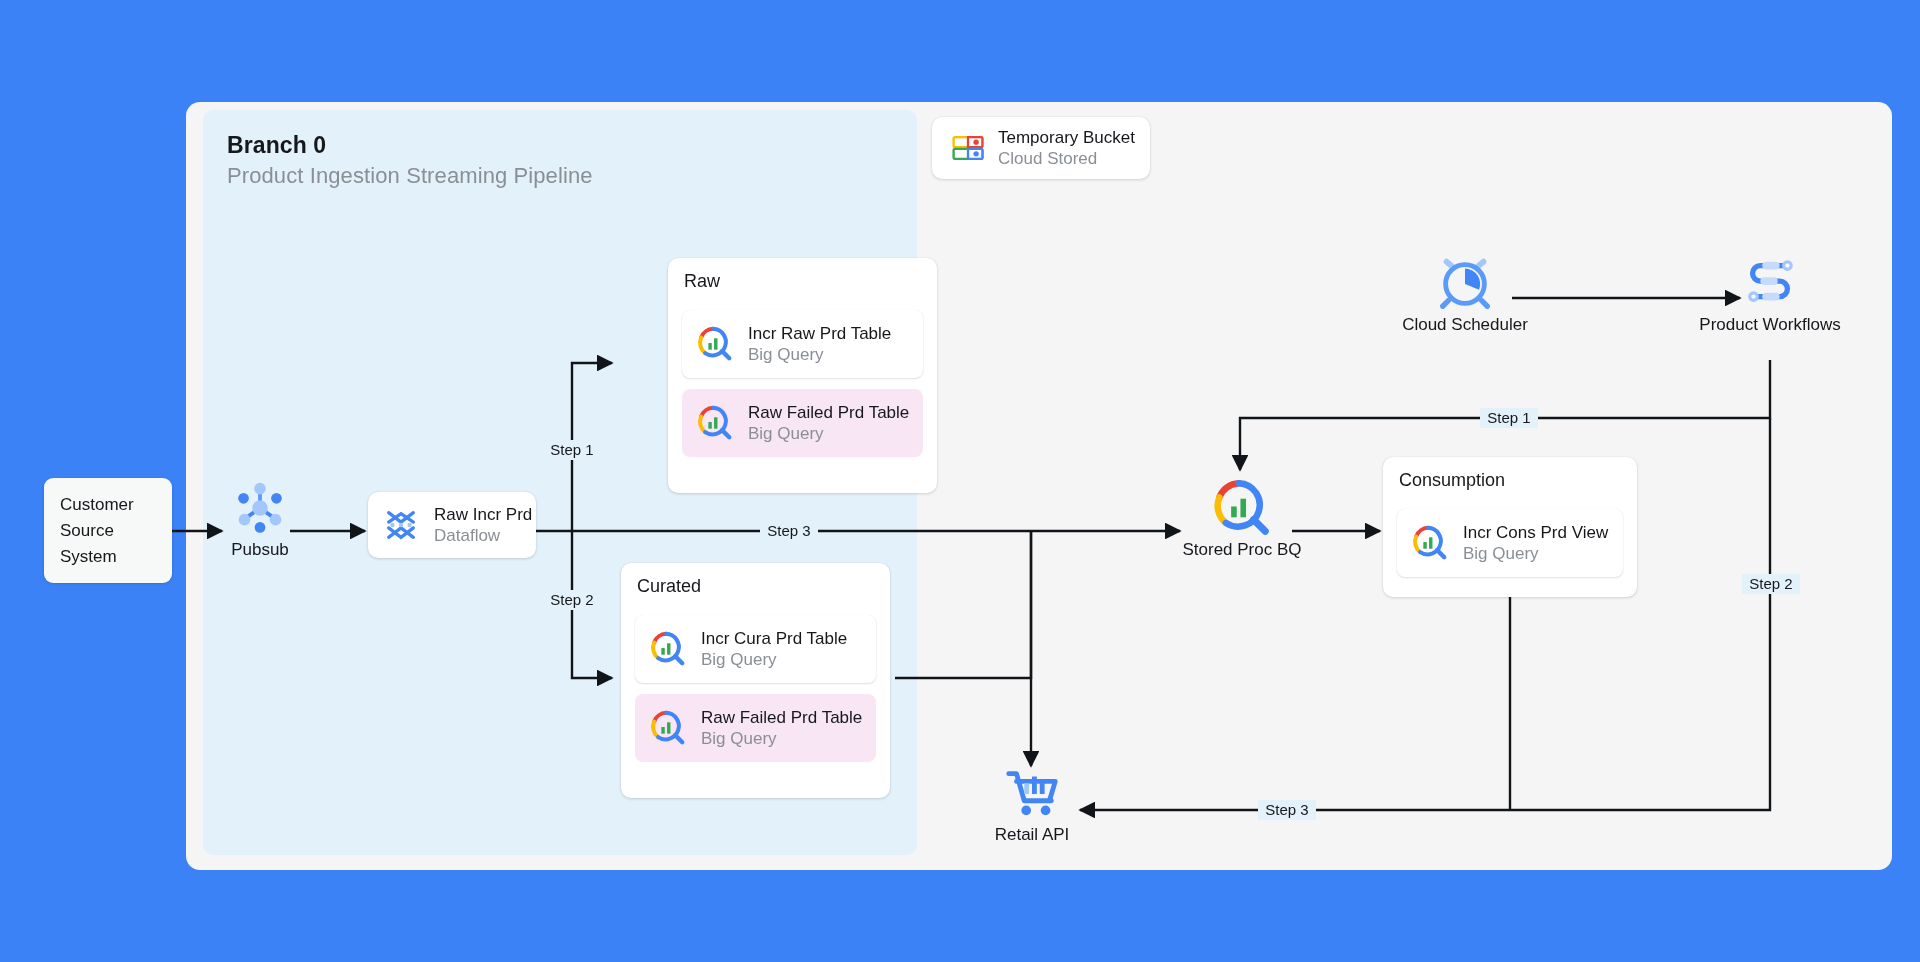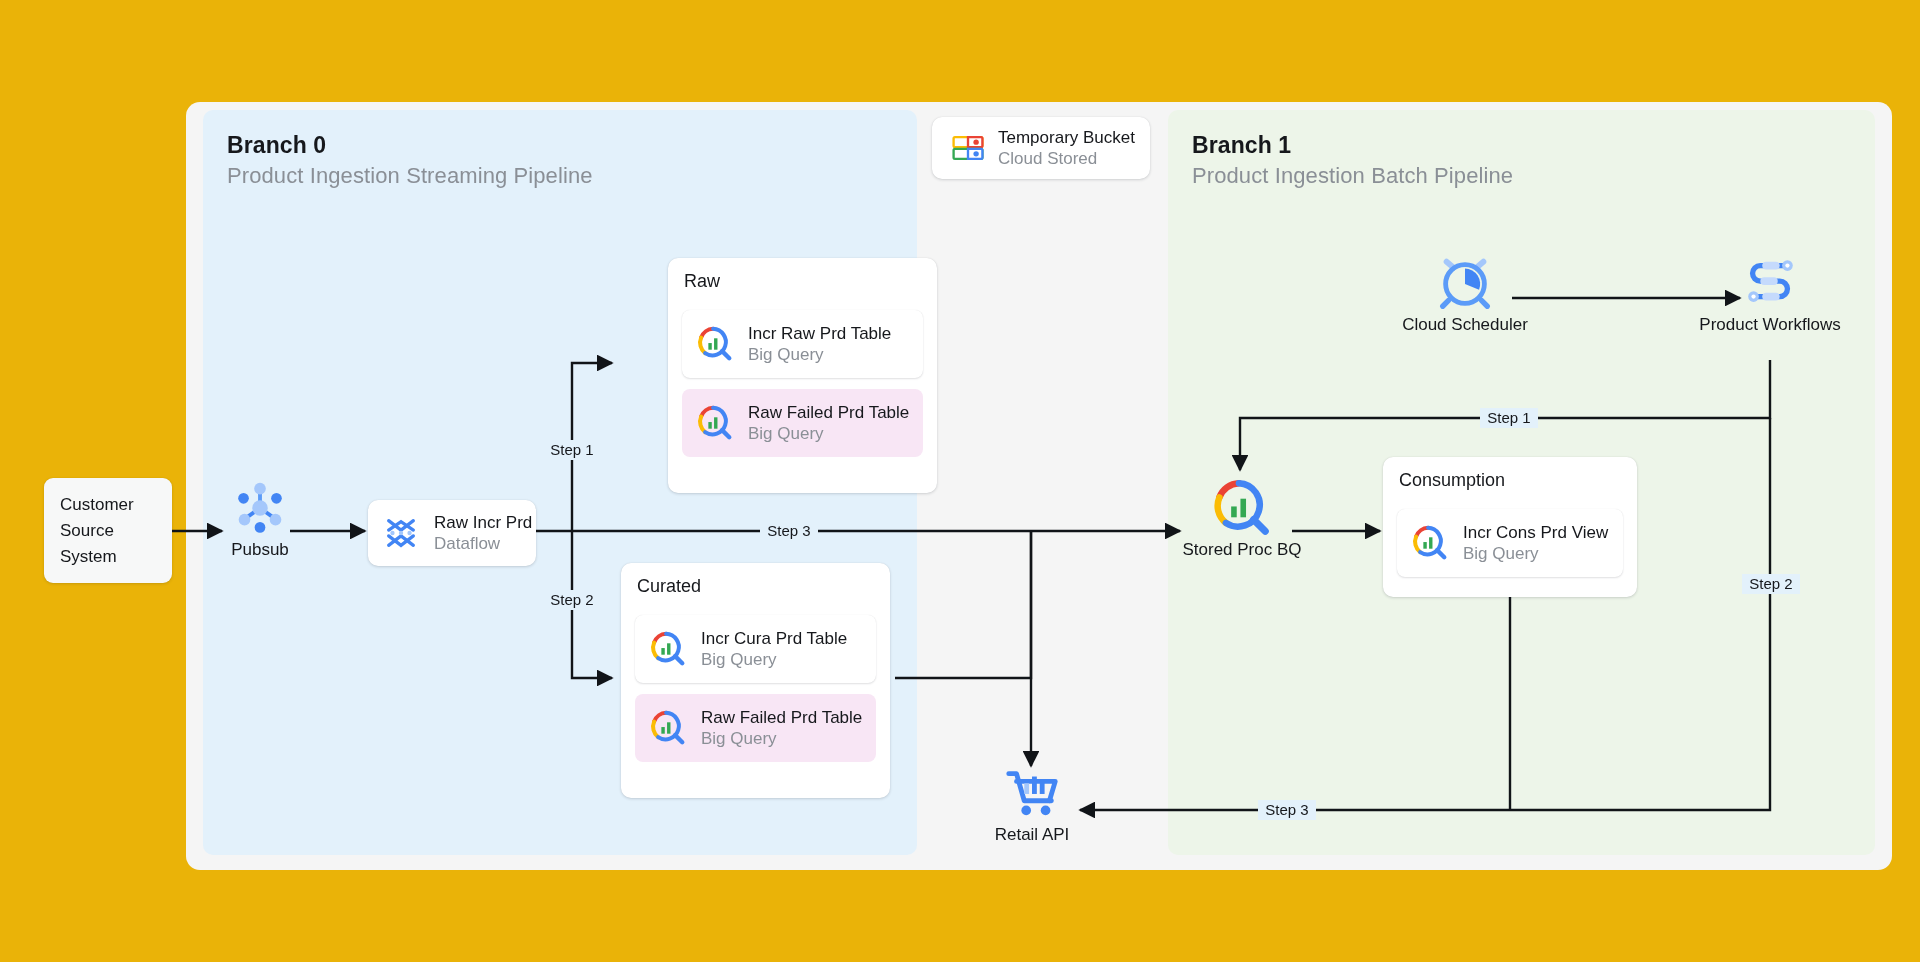--- a/index.html
+++ b/index.html
@@ -9,21 +9,21 @@
     background: #ffffff;
   }
   body {
     font-family: "Liberation Sans", sans-serif;
     -webkit-font-smoothing: antialiased;
   }
   #canvas {
     position: relative;
     width: 1920px;
     height: 962px;
-    background: #eab308;
+    background: #3b82f6;
     overflow: hidden;
   }
 
   
   .frame {
     position: absolute;
     left: 186px;
     top: 102px;
     width: 1706px;
     height: 768px;
@@ -92,21 +92,20 @@
   .wire-label-bg {
     fill: #e3f1fb;
   }
 
   
   .card {
     position: absolute;
     background: #ffffff;
     border-radius: 10px;
     box-shadow: 0 1px 3px rgba(20,25,35,0.16), 0 0 1px rgba(20,25,35,0.12);
-    margin-top: 8px;
   }
   .group-card {
     position: absolute;
     background: #ffffff;
     border-radius: 10px;
     box-shadow: 0 1px 3px rgba(20,25,35,0.16), 0 0 1px rgba(20,25,35,0.12);
   }
   .group-title {
     position: absolute;
     left: 16px;
@@ -201,24 +200,20 @@
 
 <div id="canvas">
 
   <div class="frame"></div>
 
   <div class="branch branch-0">
     <div class="branch-title">Branch 0</div>
     <div class="branch-sub">Product Ingestion Streaming Pipeline</div>
   </div>
 
-  <div class="branch branch-1">
-    <div class="branch-title">Branch 1</div>
-    <div class="branch-sub">Product Ingestion Batch Pipeline</div>
-  </div>
 
   <svg id="wires" viewBox="0 0 1920 962">
     <defs>
       <marker id="ah" viewBox="0 0 10 10" refX="9" refY="5" markerWidth="7" markerHeight="7" orient="auto-start-reverse">
         <path d="M 0 0 L 10 5 L 0 10 z" fill="#111418"></path>
       </marker>
     </defs>
 
     <path class="wire" d="M 172 531 L 222 531" marker-end="url(#ah)"></path>
 

